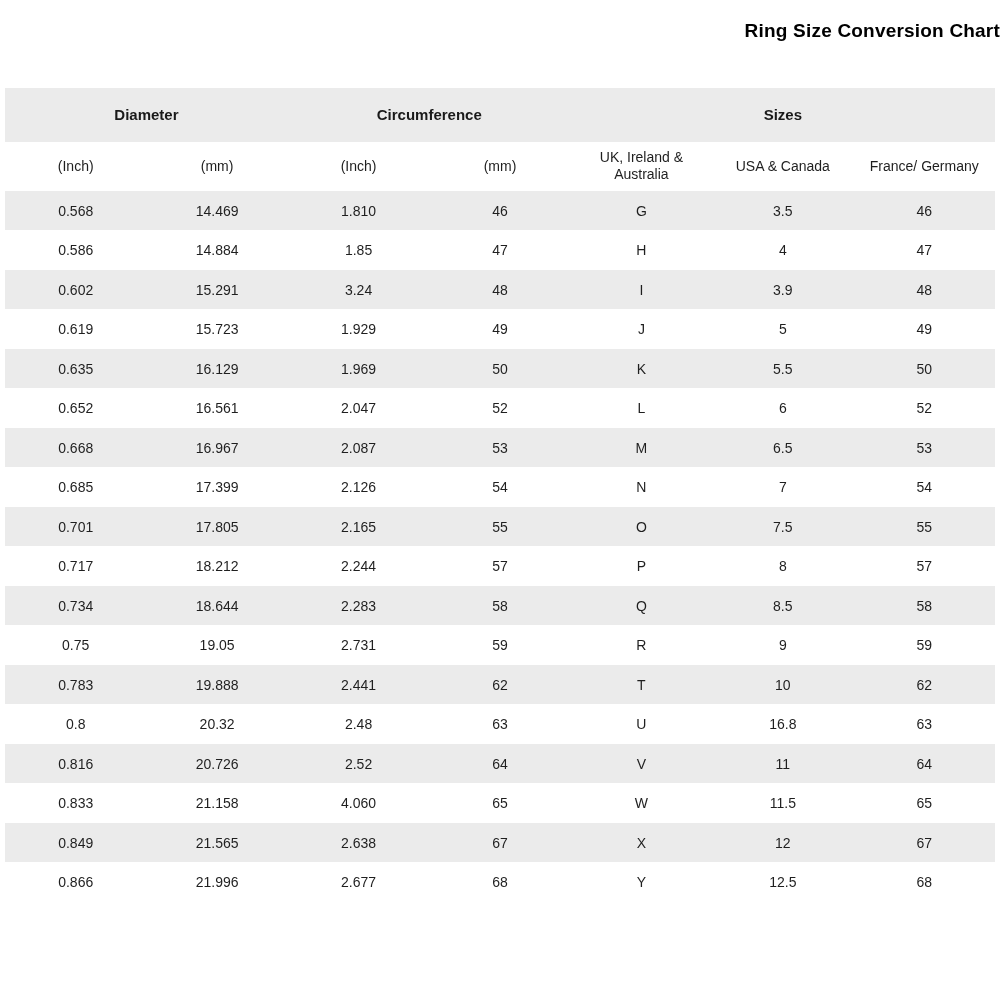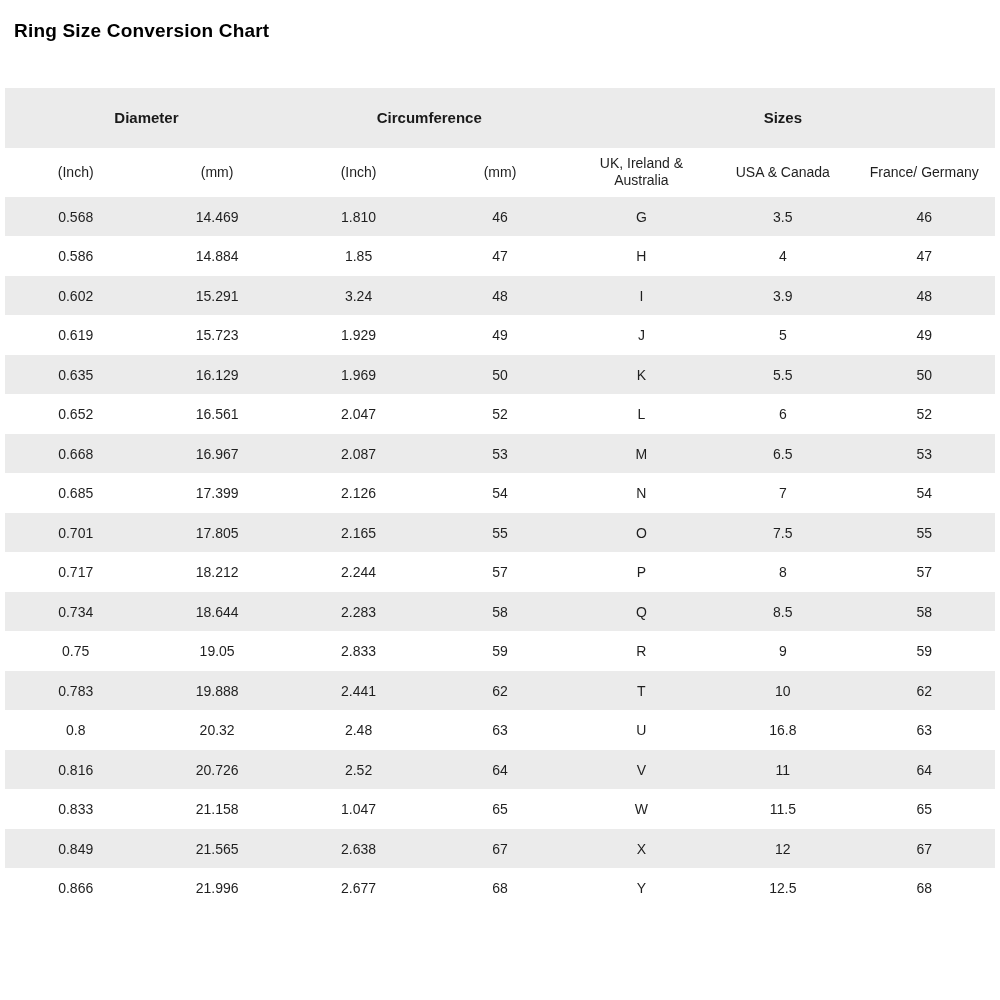--- a/index.html
+++ b/index.html
@@ -9,44 +9,43 @@
   }
   body {
     width: 1000px;
     height: 1000px;
     font-family: "Liberation Sans", sans-serif;
     color: #1f1f1f;
     overflow: hidden;
   }
   .page-title {
     margin: 20px 0 0 0;
-    text-align: left;
+    text-align: right;
     font-size: 19px;
     line-height: 1.2;
     font-weight: bold;
     color: #000000;
     letter-spacing: 0.2px;
-    padding-left: 14px;
   }
   table.size-table {
     width: 990px;
     margin: 45px auto 0 auto;
     border-collapse: collapse;
     table-layout: fixed;
   }
   .size-table col { width: 14.2857%; }
   .size-table th, .size-table td {
     padding: 0 4px;
     text-align: center;
     vertical-align: middle;
     overflow: hidden;
   }
   .size-table thead tr.group-row th {
     background: #ebebeb;
-    height: 60px;
+    height: 54px;
     font-weight: bold;
     font-size: 15px;
     color: #1a1a1a;
   }
   .size-table thead tr.sub-row th {
     background: #ffffff;
     height: 49px;
     font-weight: normal;
     font-size: 14px;
     line-height: 1.25;
@@ -191,21 +190,21 @@
         <td>18.644</td>
         <td>2.283</td>
         <td>58</td>
         <td>Q</td>
         <td>8.5</td>
         <td>58</td>
       </tr>
       <tr>
         <td>0.75</td>
         <td>19.05</td>
-        <td>2.833</td>
+        <td>2.731</td>
         <td>59</td>
         <td>R</td>
         <td>9</td>
         <td>59</td>
       </tr>
       <tr>
         <td>0.783</td>
         <td>19.888</td>
         <td>2.441</td>
         <td>62</td>
@@ -227,21 +226,21 @@
         <td>20.726</td>
         <td>2.52</td>
         <td>64</td>
         <td>V</td>
         <td>11</td>
         <td>64</td>
       </tr>
       <tr>
         <td>0.833</td>
         <td>21.158</td>
-        <td>1.047</td>
+        <td>4.060</td>
         <td>65</td>
         <td>W</td>
         <td>11.5</td>
         <td>65</td>
       </tr>
       <tr>
         <td>0.849</td>
         <td>21.565</td>
         <td>2.638</td>
         <td>67</td>

